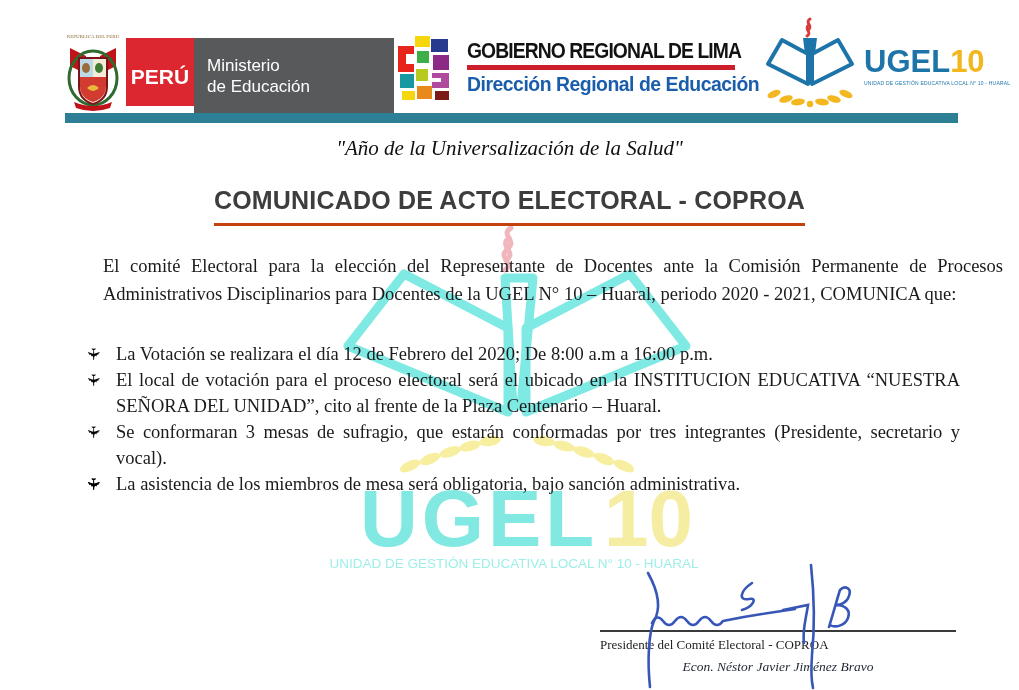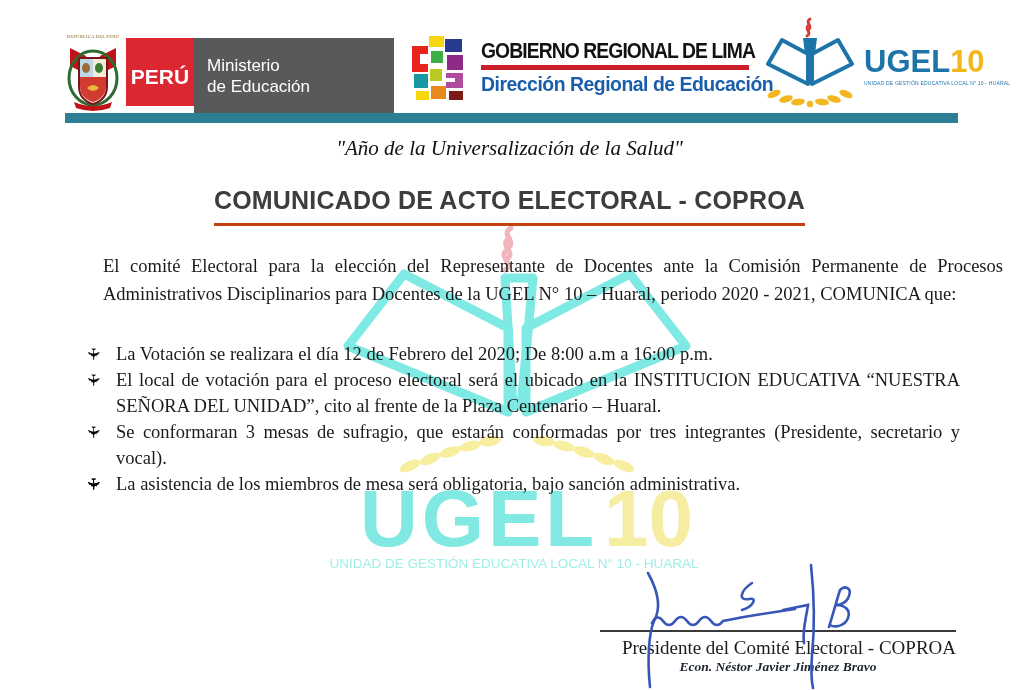--- a/index.html
+++ b/index.html
@@ -12,21 +12,21 @@
   .minedu{position:absolute;left:62px;top:30px;display:flex;align-items:flex-start;}
   .coat{width:62px;height:82px;margin-right:2px;}
   .peru-box{width:68px;height:68px;margin-top:8px;background:#dc2731;display:flex;
             align-items:center;justify-content:center;}
   .peru-box span{color:#fff;font-family:"Liberation Sans",sans-serif;font-weight:bold;font-size:21px;margin-top:9px;}
   .ministry-box{width:200px;height:76px;margin-top:8px;background:#58595b;color:#fff;
             font-family:"Liberation Sans",sans-serif;font-size:17px;line-height:1.25;
             display:flex;flex-direction:column;justify-content:center;padding-left:13px;box-sizing:border-box;}
   .teal-bar{position:absolute;left:65px;top:113px;width:893px;height:10px;background:#2d7f96;}
 
-  .grl{position:absolute;left:412px;top:36px;display:flex;gap:13px;}
+  .grl{position:absolute;left:398px;top:36px;display:flex;gap:13px;}
   .grl-icon{width:56px;height:66px;}
   .grl-text{padding-top:2px;}
   .grl-title{font-family:"Liberation Sans",sans-serif;font-weight:bold;font-size:21px;color:#121212;
              letter-spacing:-1px;transform:scale(0.92,1.06);transform-origin:left top;white-space:nowrap;}
   .grl-rule{height:5px;background:#cc1f2b;margin:3px 0 3px 0;width:268px;}
   .grl-sub{font-family:"Liberation Sans",sans-serif;font-weight:bold;font-size:20px;color:#1a5dab;
            letter-spacing:-0.5px;white-space:nowrap;transform:scale(0.97,1);transform-origin:left top;}
 
   .ugel{position:absolute;left:758px;top:16px;display:flex;align-items:flex-start;}
   .ugel-emblem{width:104px;height:97px;}
@@ -46,23 +46,23 @@
   .intro{position:absolute;left:60px;width:900px;top:233px;font-size:18.5px;line-height:1.52;
          text-align:justify;margin-left:43px;}
   .bullets{position:absolute;left:88px;width:872px;top:341px;margin:0;padding:0;list-style:none;}
   .bullets li{position:relative;padding-left:28px;font-size:18.5px;line-height:1.41;text-align:justify;}
   .bullet-ic{position:absolute;left:-2px;top:2px;display:inline-block;transform:rotate(90deg);
              font-size:16px;color:#000;font-family:"DejaVu Sans",sans-serif;}
 
   
   .sig-svg{position:absolute;left:590px;top:563px;width:310px;height:127px;z-index:3;}
   .sig-line{position:absolute;left:600px;top:630px;width:356px;border-top:2px solid #3a3a3a;}
-  .sig-role{position:absolute;left:600px;top:637px;width:356px;text-align:right;font-size:19px;color:#1c1c1c;}
+  .sig-role{position:absolute;left:600px;top:637px;width:356px;text-align:left;font-size:13px;color:#1c1c1c;}
   .sig-name{position:absolute;left:600px;top:659px;width:356px;text-align:center;font-size:13.5px;
-            font-weight:bold;font-style:italic;color:#1d2530;}
+            font-weight:normal;font-style:italic;color:#1d2530;}
 </style>
 </head>
 <body>
 
 <svg class="layer-watermark" viewBox="0 0 412 364" aria-hidden="true">
 
   <g fill="none" stroke="#f0b6bc" stroke-width="5" stroke-linecap="round">
     <path d="M203 12 C191 19 211 25 199 33"></path>
     <path d="M201 22 C190 30 210 36 198 44"></path>
     <path d="M199 34 C189 42 208 47 197 54"></path>

